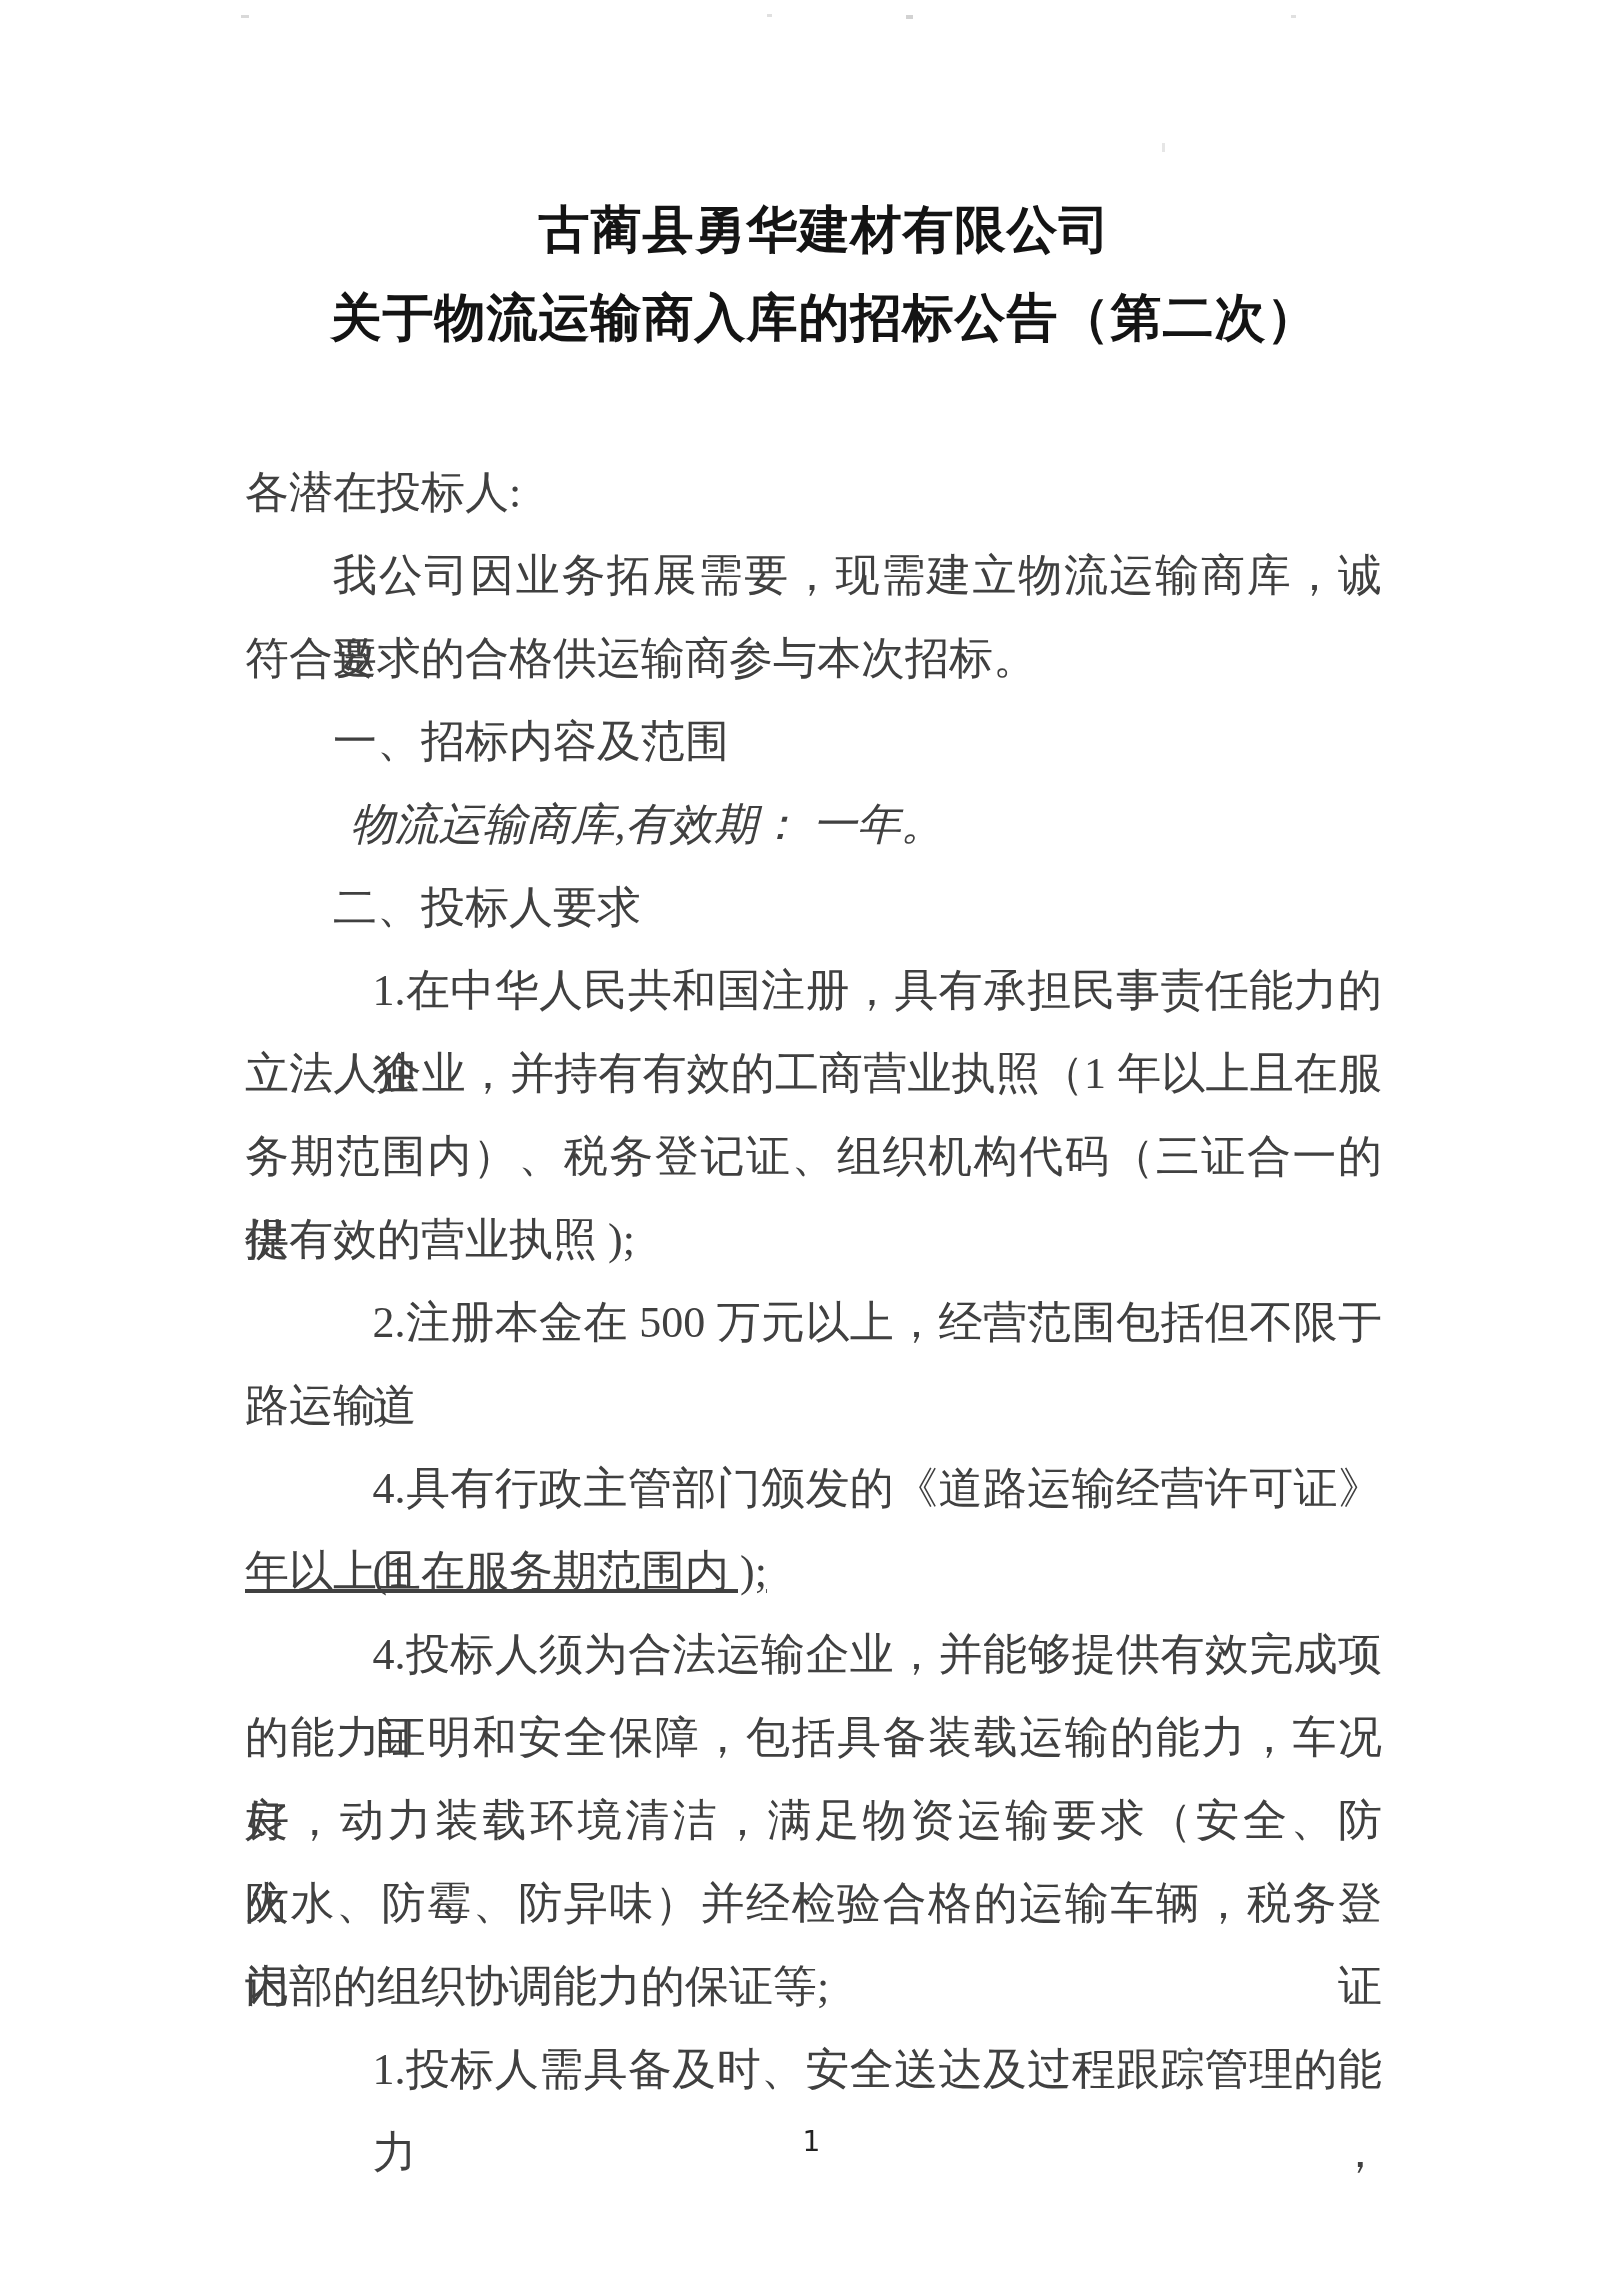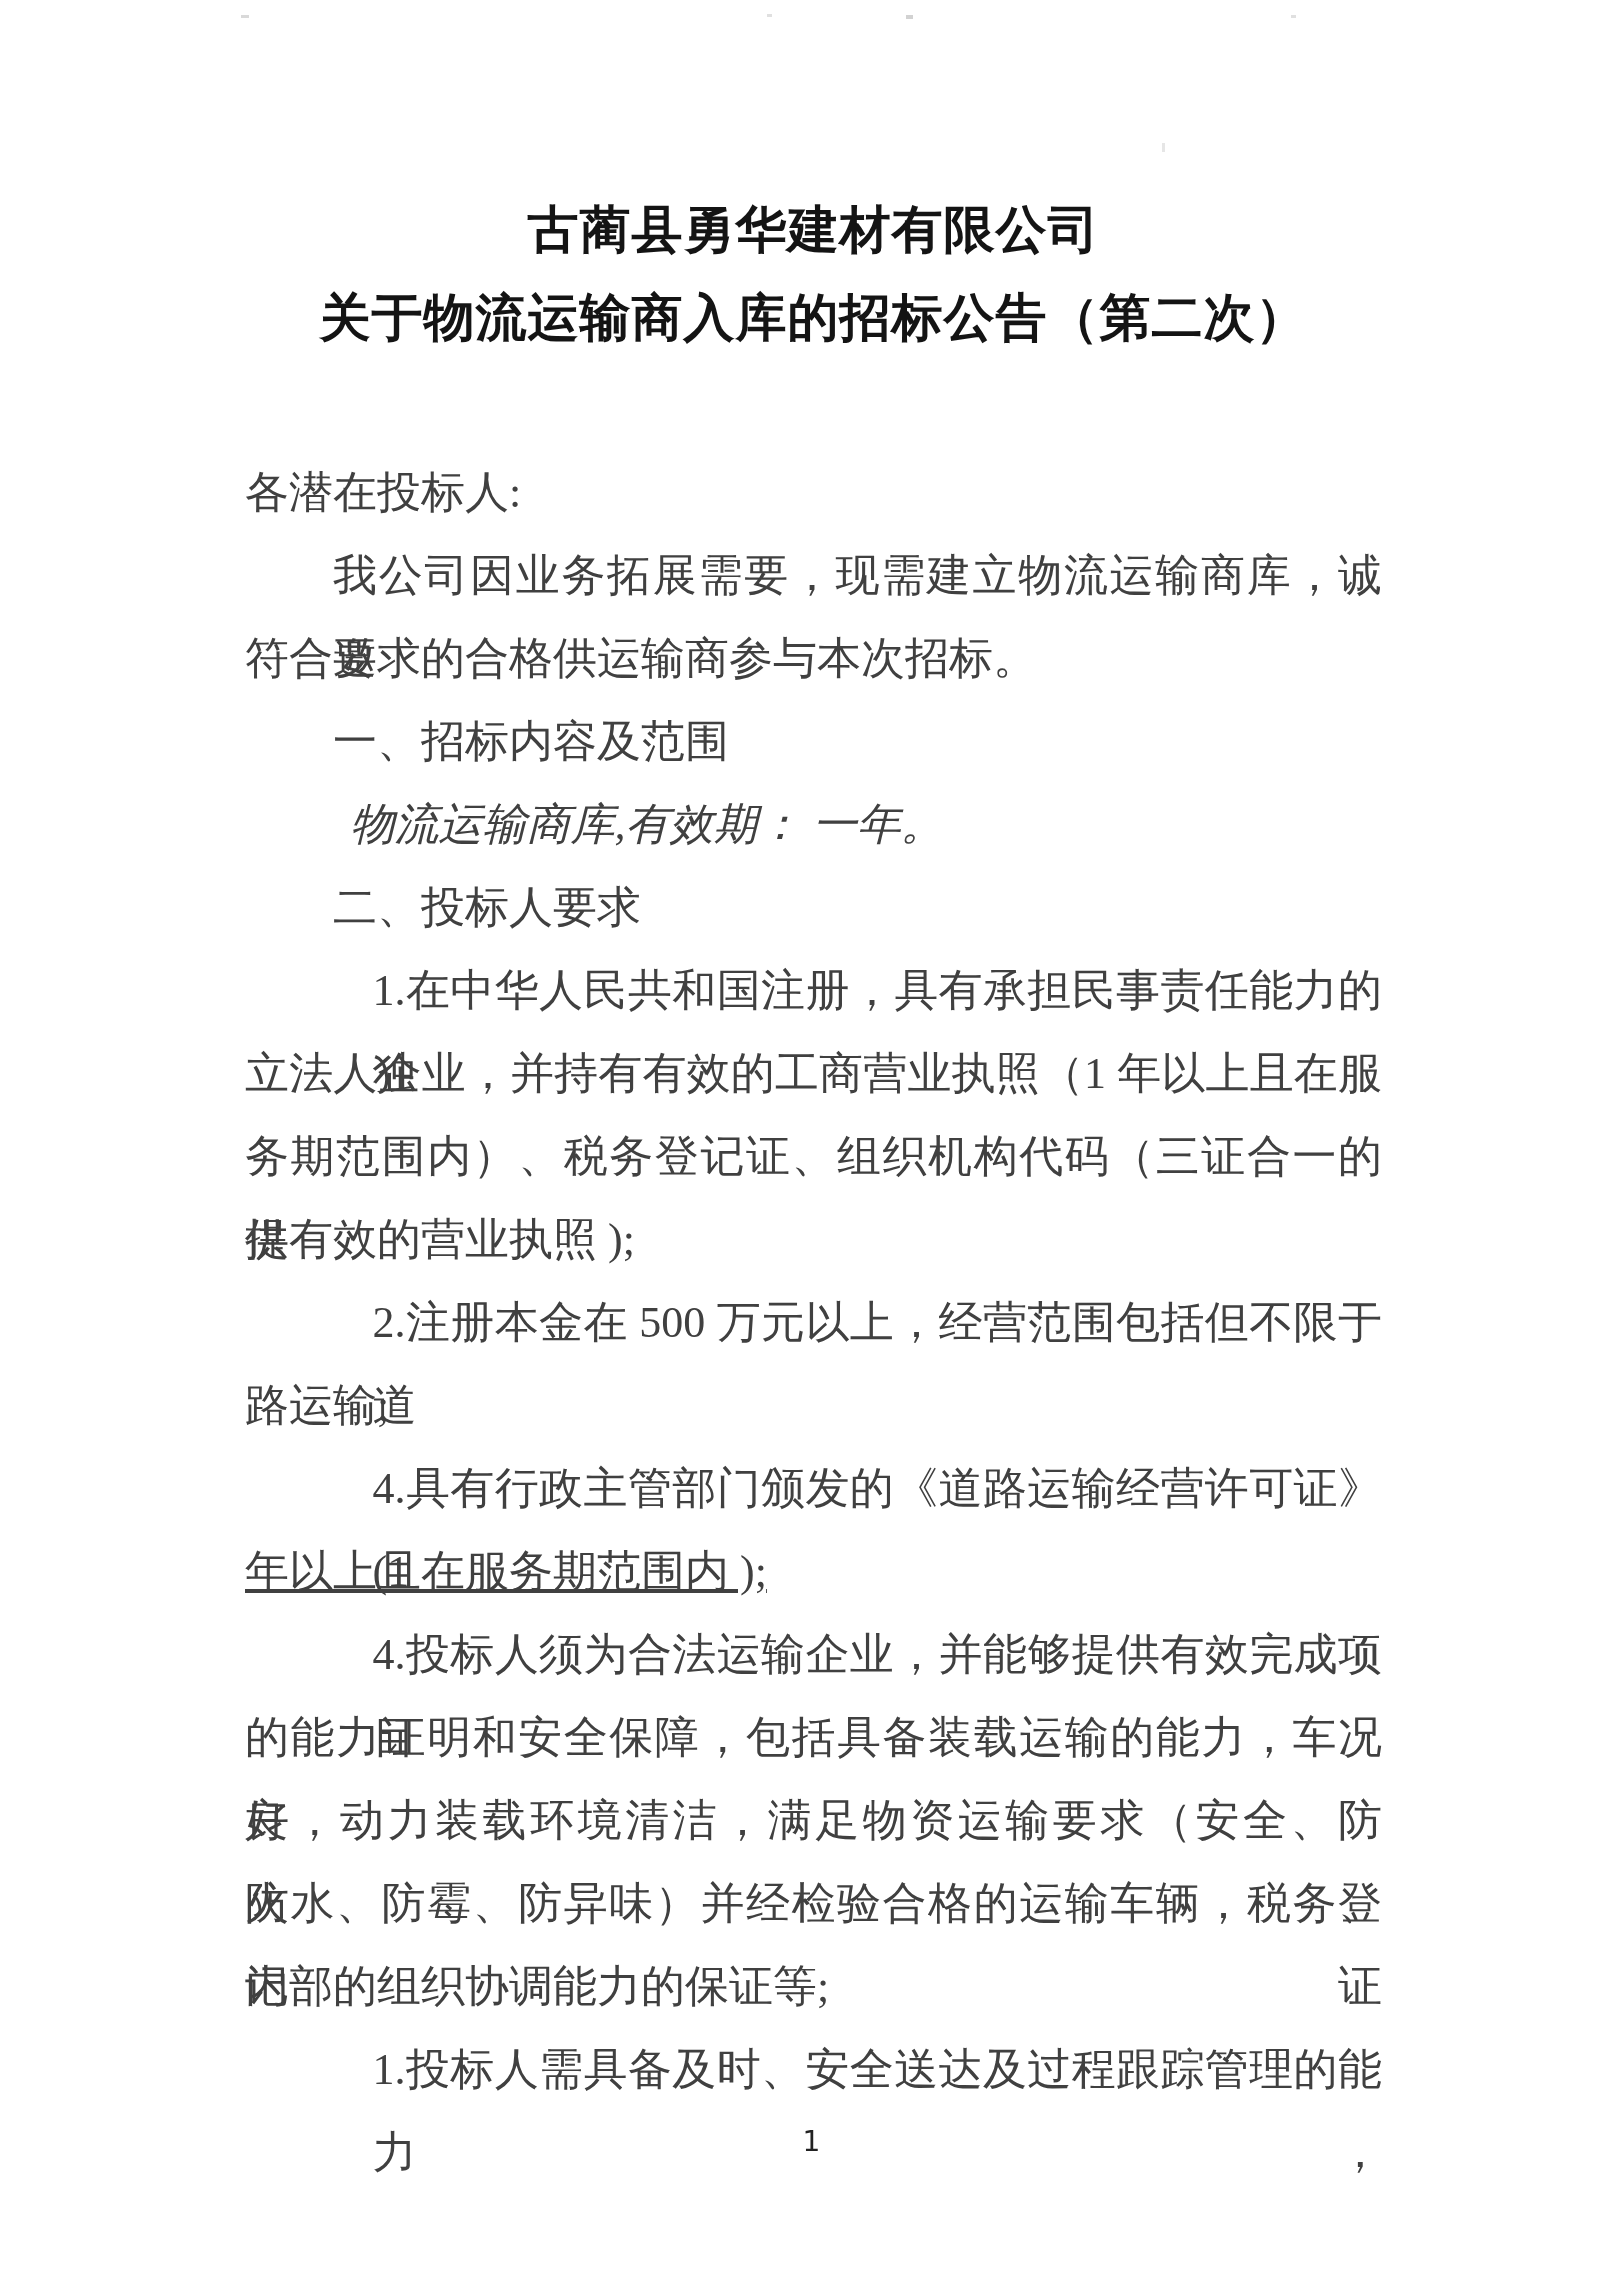--- a/index.html
+++ b/index.html
@@ -21,21 +21,21 @@
     background: #d9d9d9;
   }
   .a1 { left: 241px; top: 14.7px; width: 7.8px; height: 2.9px; }
   .a2 { left: 767px; top: 13.7px; width: 4.9px; height: 2.9px; background: #e0e0e0; }
   .a3 { left: 906px; top: 14.7px; width: 6.9px; height: 3.9px; background: #d2d2d2; }
   .a4 { left: 1291px; top: 14.7px; width: 4.9px; height: 2.9px; background: #e0e0e0; }
   .a5 { left: 1162px; top: 143px; width: 2.9px; height: 8.8px; background: #e6e6e6; }
 
   .title-block {
     position: absolute;
-    left: 245px;
+    left: 256px;
     top: 186px;
     width: 1137px;
     text-align: center;
     font-size: 51px;
     font-weight: 700;
     line-height: 88px;
     letter-spacing: 1px;
     color: #141414;
   }
   .body-block {

